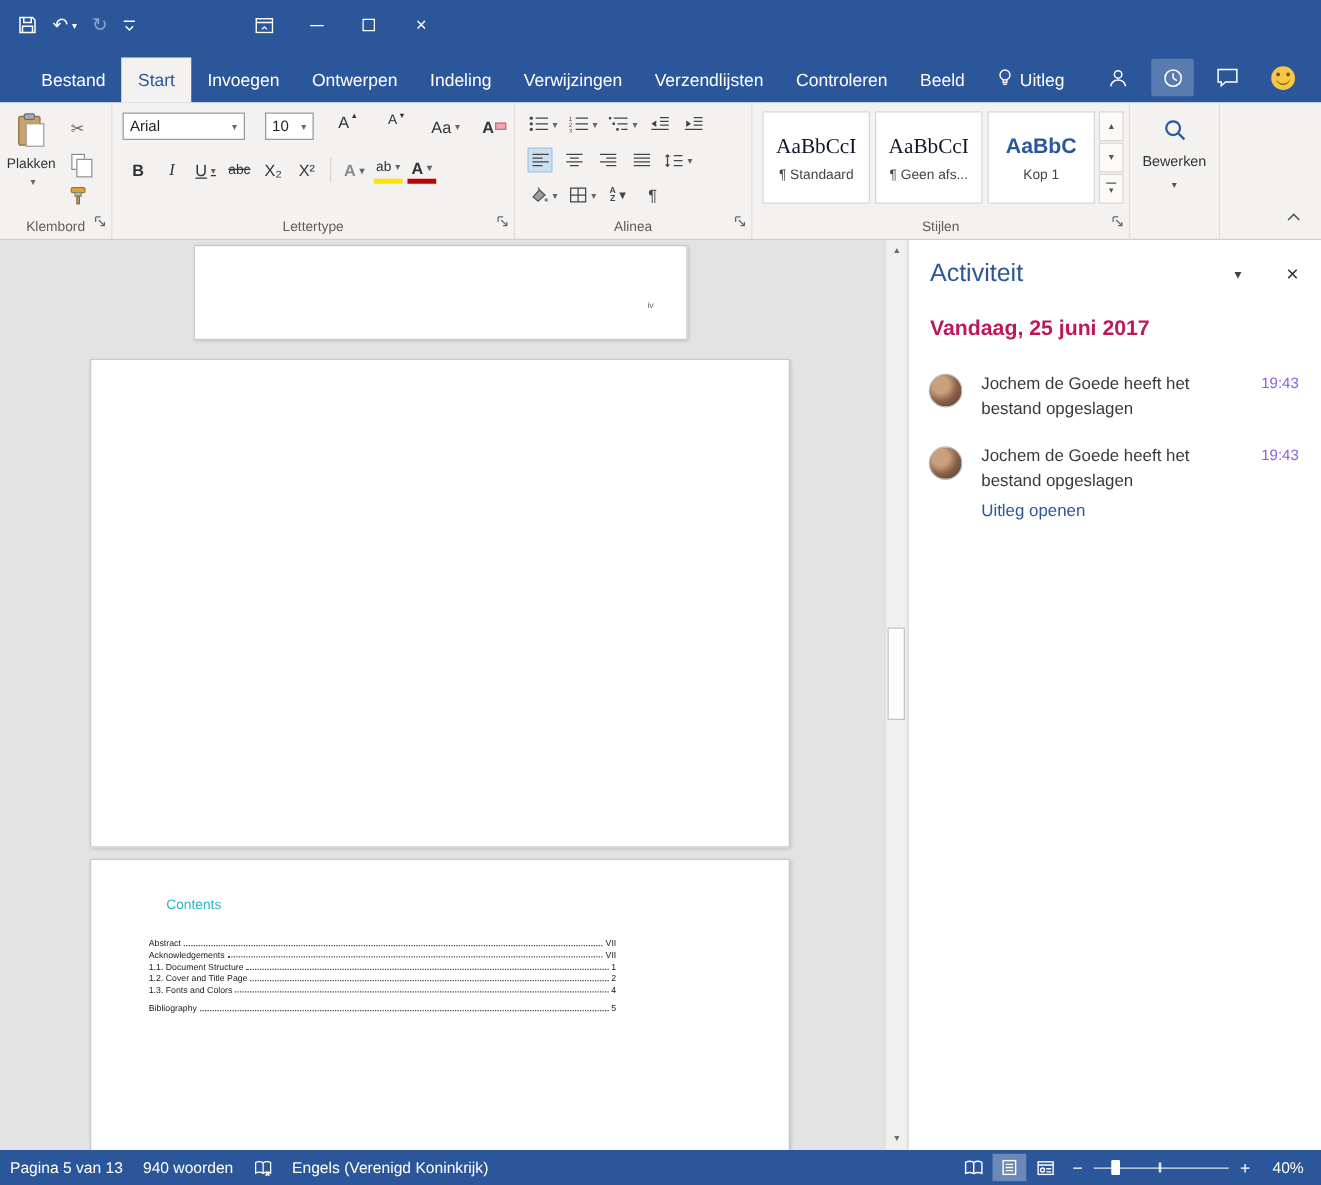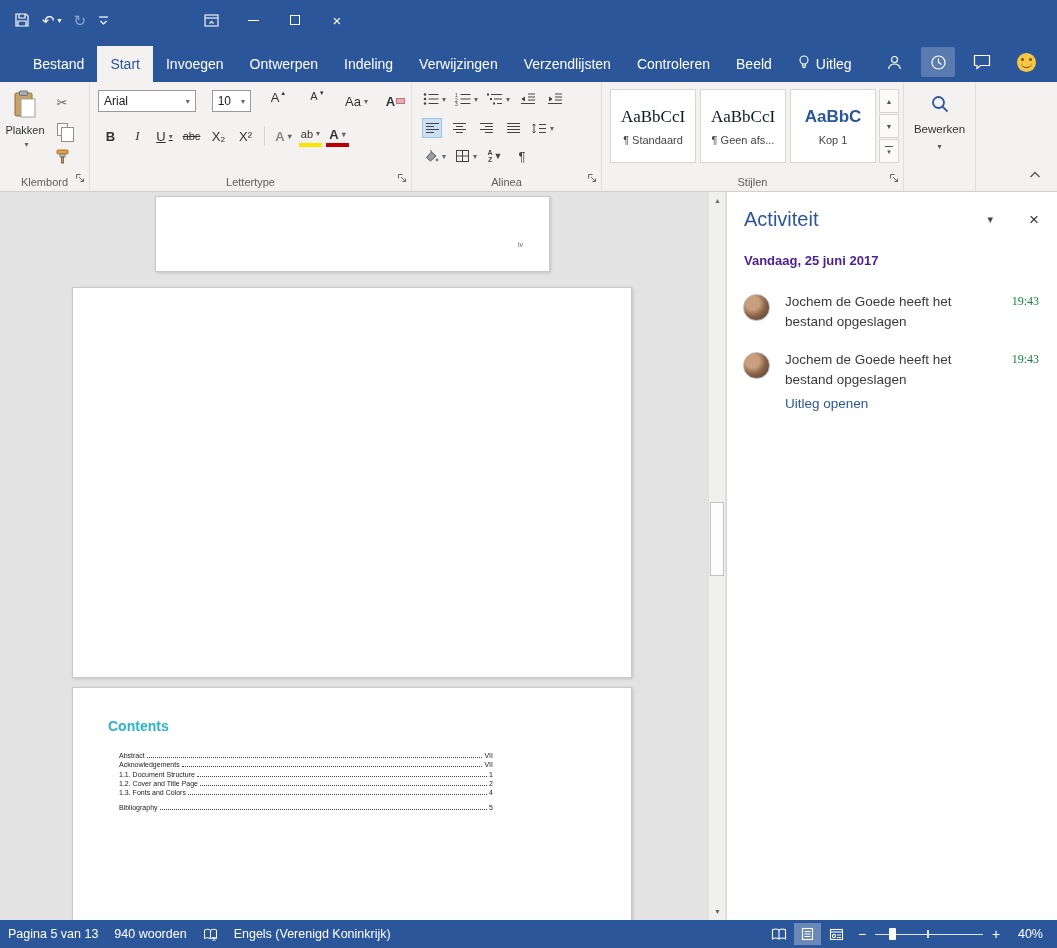--- a/index.html
+++ b/index.html
@@ -91,45 +91,45 @@
   .bw { display:flex; flex-direction:column; align-items:center; padding-top:12px; gap:7px; font-size:11.5px; color:#333; }
   .ribbon-collapse { position:absolute; right:16px; bottom:8px; }
 
   
   .workspace { flex:1; position:relative; background:#e3e3e3; overflow:hidden; }
   .page { position:absolute; background:#fff; border:1px solid #c9c9c9; box-shadow:1px 1px 3px rgba(0,0,0,.15); }
   .page1 { left:155px; top:4px; width:395px; height:76px; }
   .page2 { left:72px; top:95px; width:560px; height:391px; }
   .page3 { left:72px; top:495px; width:560px; height:240px; overflow:hidden; }
   .pg-iv { position:absolute; right:26px; top:44px; font-size:7px; color:#666; }
-  .contents-title { position:absolute; left:35px; top:30px; font-size:14px; font-weight:700; color:#2bb3c9; }
+  .contents-title { position:absolute; left:60px; top:30px; font-size:11px; font-weight:400; color:#2bb3c9; }
   .toc { position:absolute; left:46px; top:63px; width:374px; }
   .toc-row { display:flex; align-items:baseline; font-size:7px; line-height:9.3px; color:#1a1a1a; }
   .toc-row.gap-top { margin-top:6px; }
   .toc-leader { flex:1; border-bottom:1px dotted #4a4a4a; margin:0 2px 1px 2px; }
 
   .vscroll { position:absolute; left:708px; top:0; bottom:0; width:17px; background:#f0f0ef; border-left:1px solid #e0e0df; }
   .vs-arrow { position:absolute; left:0; width:17px; height:17px; display:flex; align-items:center; justify-content:center; font-size:7px; color:#6a6a6a; }
   .vs-arrow.top { top:0; } .vs-arrow.bot { bottom:0; }
   .vs-thumb { position:absolute; left:1px; width:14px; top:310px; height:74px; background:#fdfdfd; border:1px solid #c3c3c3; }
 
   
   .activity { position:absolute; left:726px; top:0; bottom:0; right:0; background:#fff; border-left:1px solid #d6d6d6; }
   .ap-header { display:flex; align-items:center; margin:16px 18px 0 17px; }
   .ap-title { font-size:20px; color:#2b579a; flex:0 0 auto; }
   .ap-spacer { flex:1; }
   .ap-caret { color:#444; margin-right:36px; font-size:11px; }
   .ap-close { color:#333; font-size:17px; line-height:17px; }
-  .ap-date { margin:22px 16px 0 17px; font-size:13px; font-weight:700; color:#4c1d95; }
+  .ap-date { margin:22px 16px 0 17px; font-size:17px; font-weight:700; color:#be185d; }
   .ap-entries { margin-top:12px; }
   .entry { position:relative; padding:12px 16px 6px 58px; }
   .avatar { position:absolute; left:16px; top:14px; width:27px; height:27px; border-radius:50%;
             background:radial-gradient(circle at 34% 32%, #c9a07e 0 28%, #8a6248 55%, #4e3a2c 100%); border:1px solid #b9b9b9; }
   .entry-text { width:178px; font-size:13.5px; color:#3a3a3a; line-height:1.48; }
-  .entry-time { position:absolute; right:18px; top:14px; font-size:12px; color:#15803d;font-family:Liberation Serif, serif; }
+  .entry-time { position:absolute; right:18px; top:14px; font-size:12px; color:#8b5cf6; }
   .entry-link { margin-top:6px; font-size:13.5px; color:#2b579a; }
 
   
   .statusbar { height:28px; background:#2b579a; color:#fff; display:flex; align-items:center; flex:0 0 auto; font-size:12.5px; }
   .sb-item { padding:0 8px; display:flex; align-items:center; height:100%; }
   .sb-right { margin-left:auto; display:flex; align-items:center; padding-right:8px; }
   .vbtn { width:27px; height:22px; display:flex; align-items:center; justify-content:center; margin:0 1px; }
   .vbtn.active { background:rgba(255,255,255,.30); }
   .zoom-minus,.zoom-plus { width:22px; text-align:center; font-size:14px; }
   .zoom-slider { position:relative; width:108px; height:20px; margin:0 2px; }

